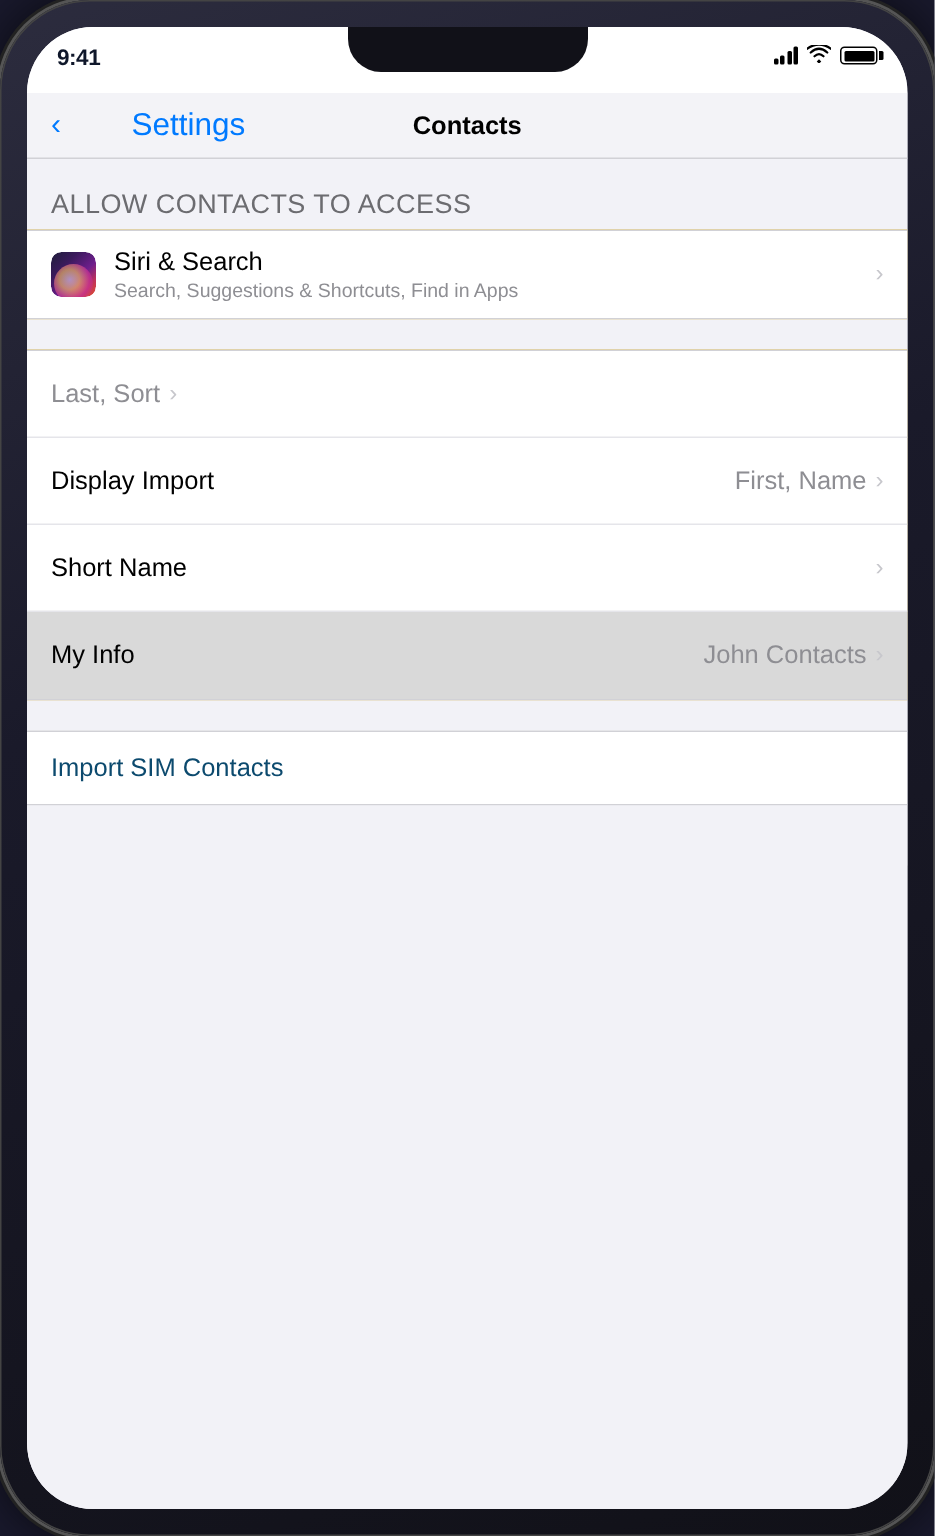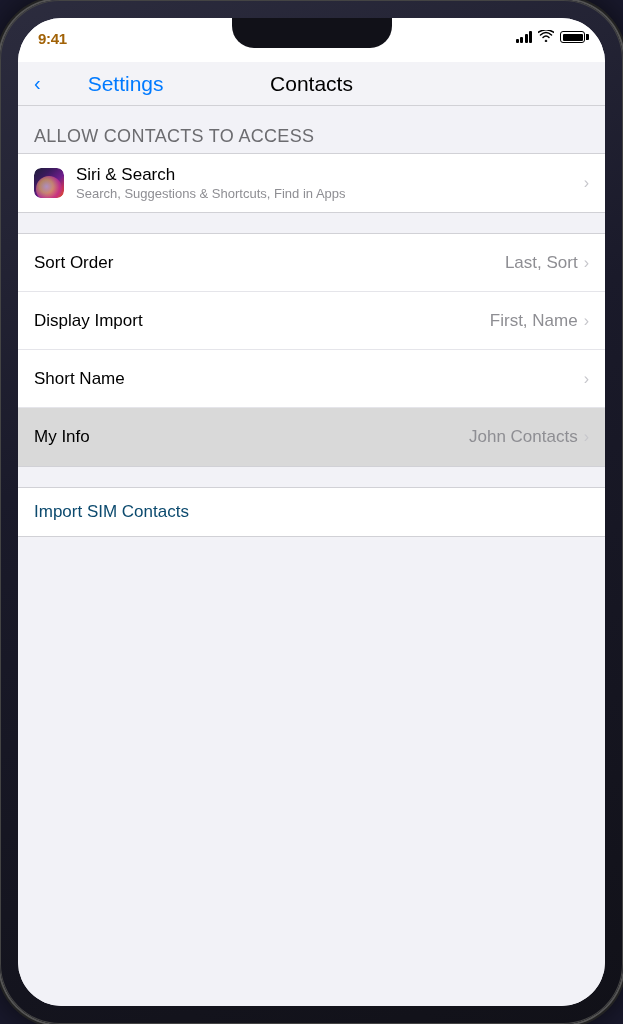--- a/index.html
+++ b/index.html
@@ -64,21 +64,21 @@
       padding-top: 12px;
       padding-left: 20px;
       padding-right: 20px;
       z-index: 99;
       background: white;
     }
 
     .status-time {
       font-size: 15px;
       font-weight: 600;
-      color: #a16207;
+      color: #0f172a;
       letter-spacing: -0.3px;
       flex: 0 0 auto;
     }
 
     .status-icons {
       margin-left: auto;
       display: flex;
       align-items: center;
       gap: 6px;
     }
@@ -171,22 +171,22 @@
 
     .nav-back-label {
       font-size: 21px;
       margin-left: 44px;
     }
 
     .nav-title {
       position: absolute;
       left: 50%;
       transform: translateX(-50%);
-      font-size: 21px;
-      font-weight: 400;
+      font-size: 17px;
+      font-weight: 700;
       color: #000;
       white-space: nowrap;
     }
 
     
     .section-label {
       padding: 20px 16px 6px;
       font-size: 18px;
       color: #6c6c70;
       text-transform: uppercase;
@@ -359,23 +359,20 @@
             <div class="row-subtitle">Search, Suggestions &amp; Shortcuts, Find in Apps</div>
           </div>
           <span class="chevron-right">›</span>
         </div>
       </div>
 
       <div class="spacer"></div>
 
       <div class="settings-group">
         <div class="settings-row">
-          <div class="row-content">
-            <span class="row-title">Sort Order</span>
-          </div>
           <span class="row-value">Last, Sort</span>
           <span class="chevron-right">›</span>
         </div>
 
         <div class="settings-row">
           <div class="row-content">
             <span class="row-title">Display Import</span>
           </div>
           <span class="row-value">First, Name</span>
           <span class="chevron-right">›</span>

